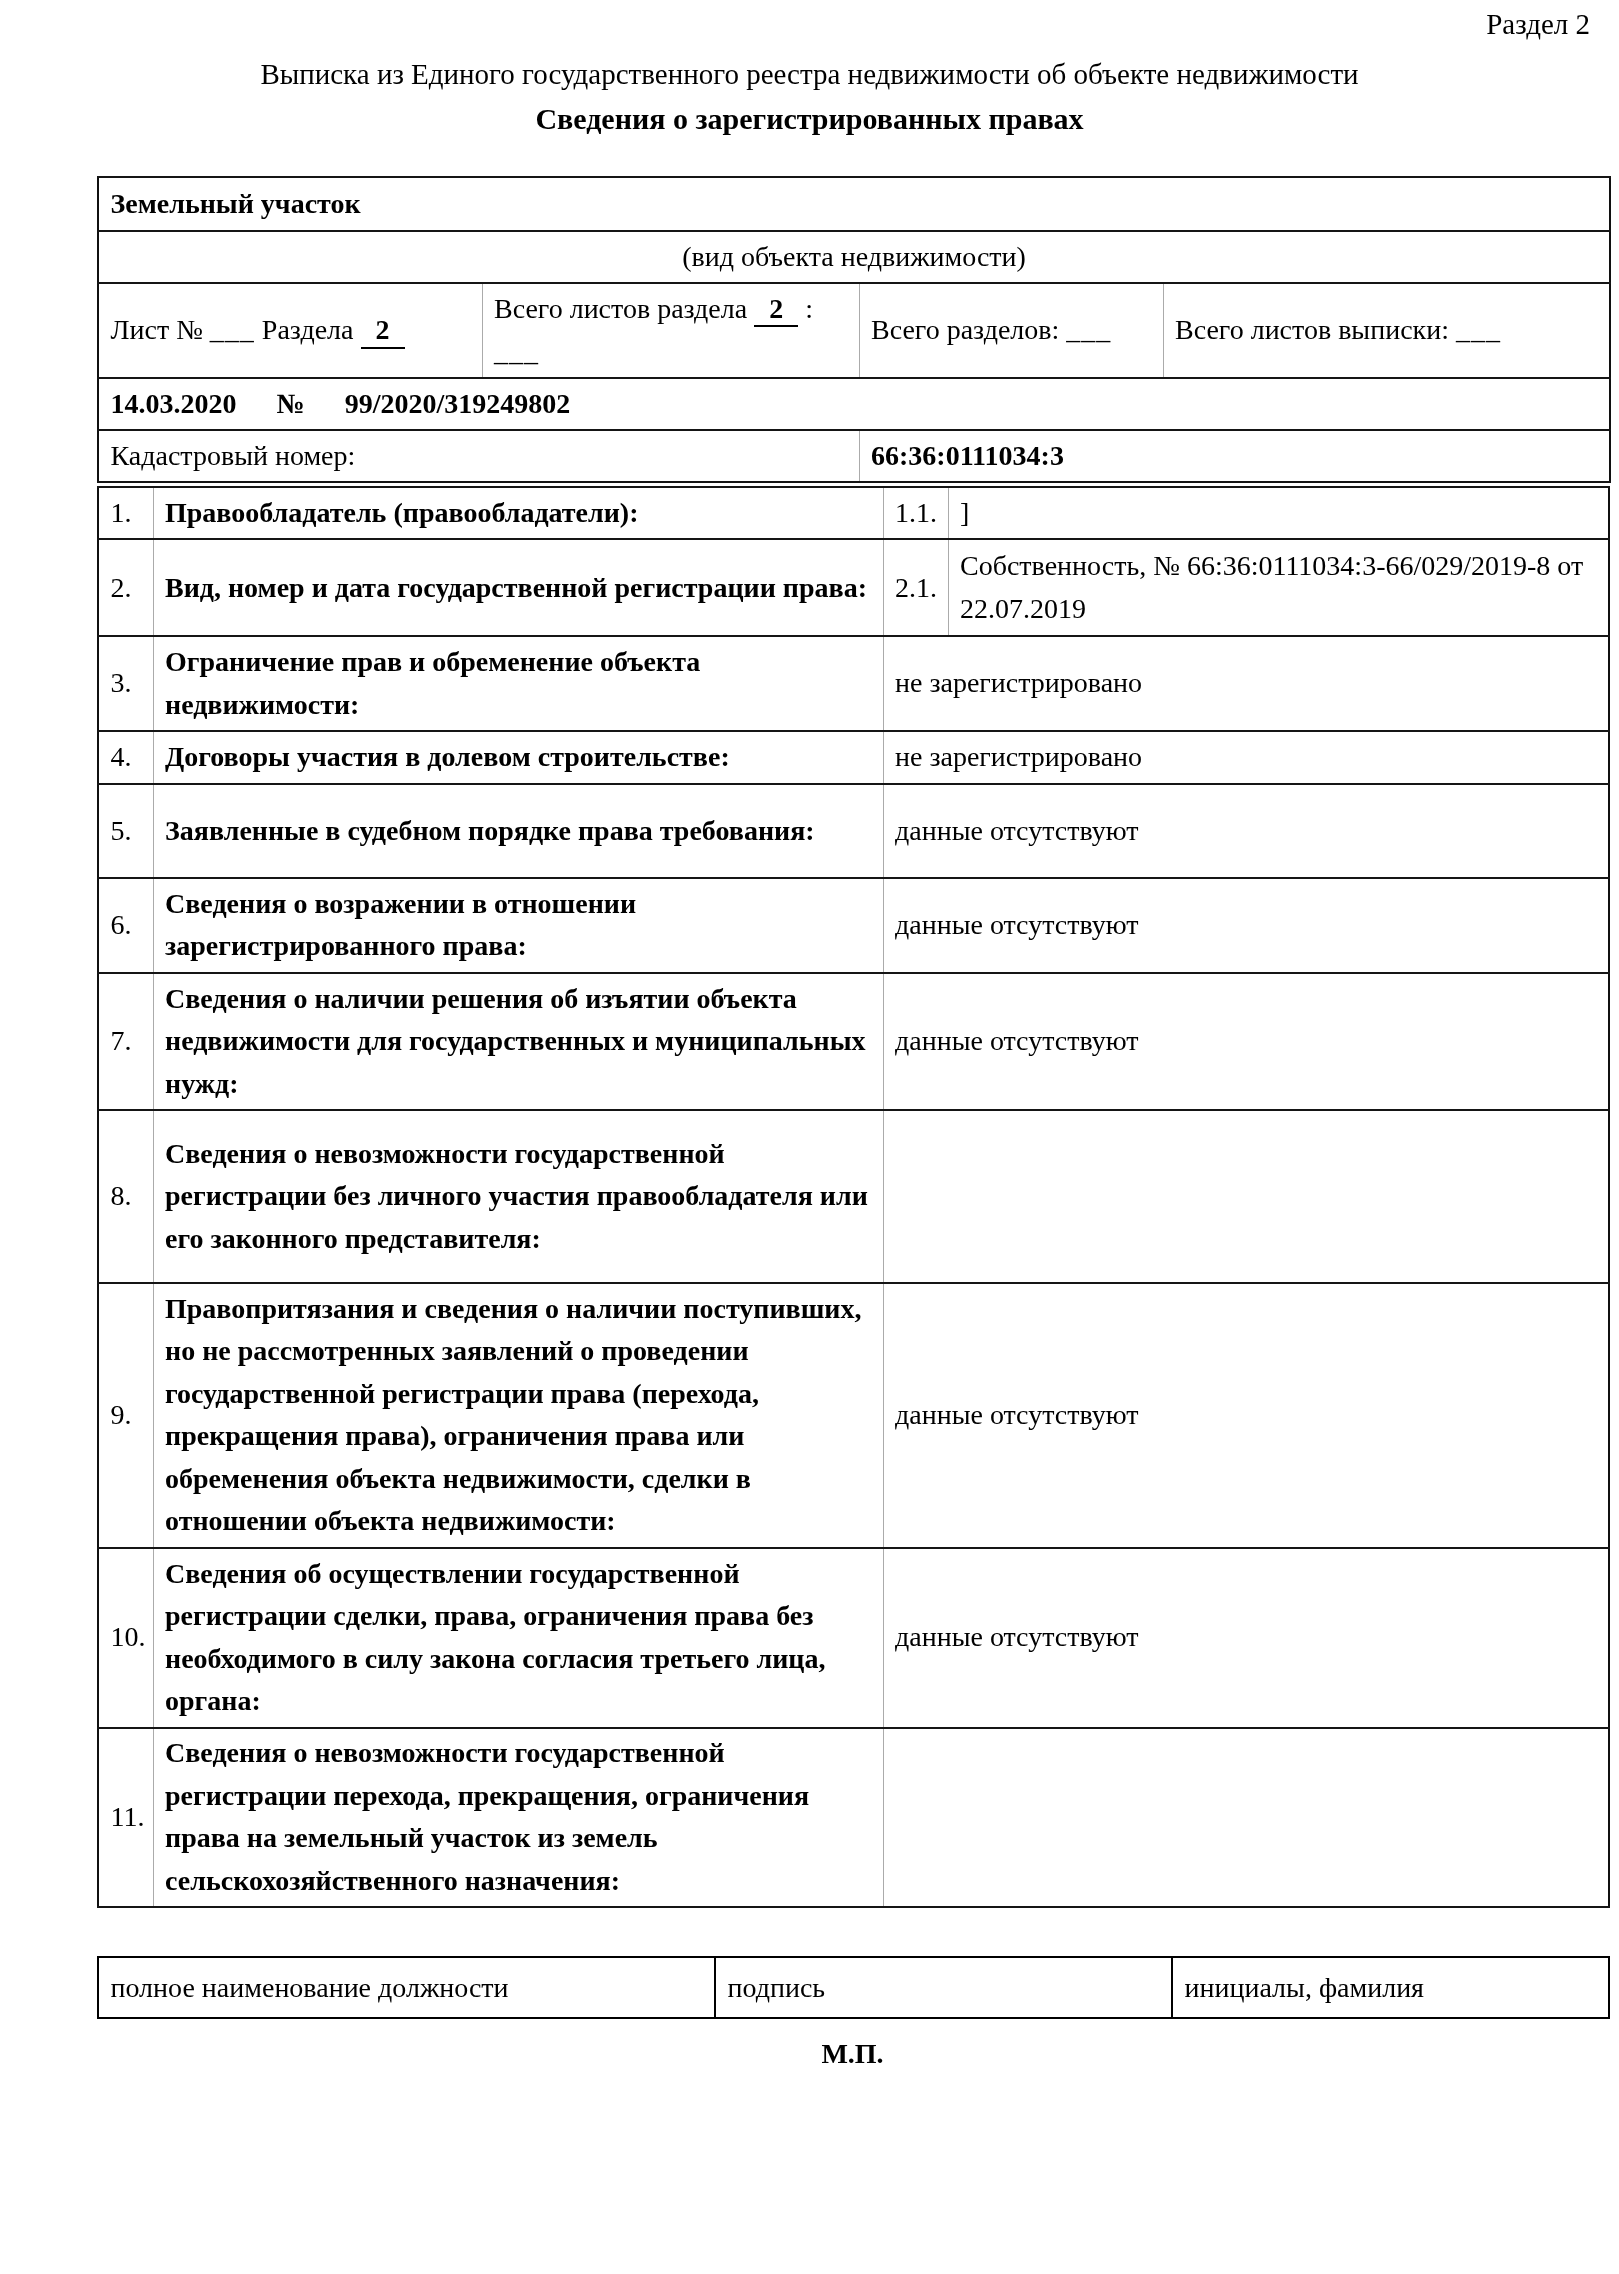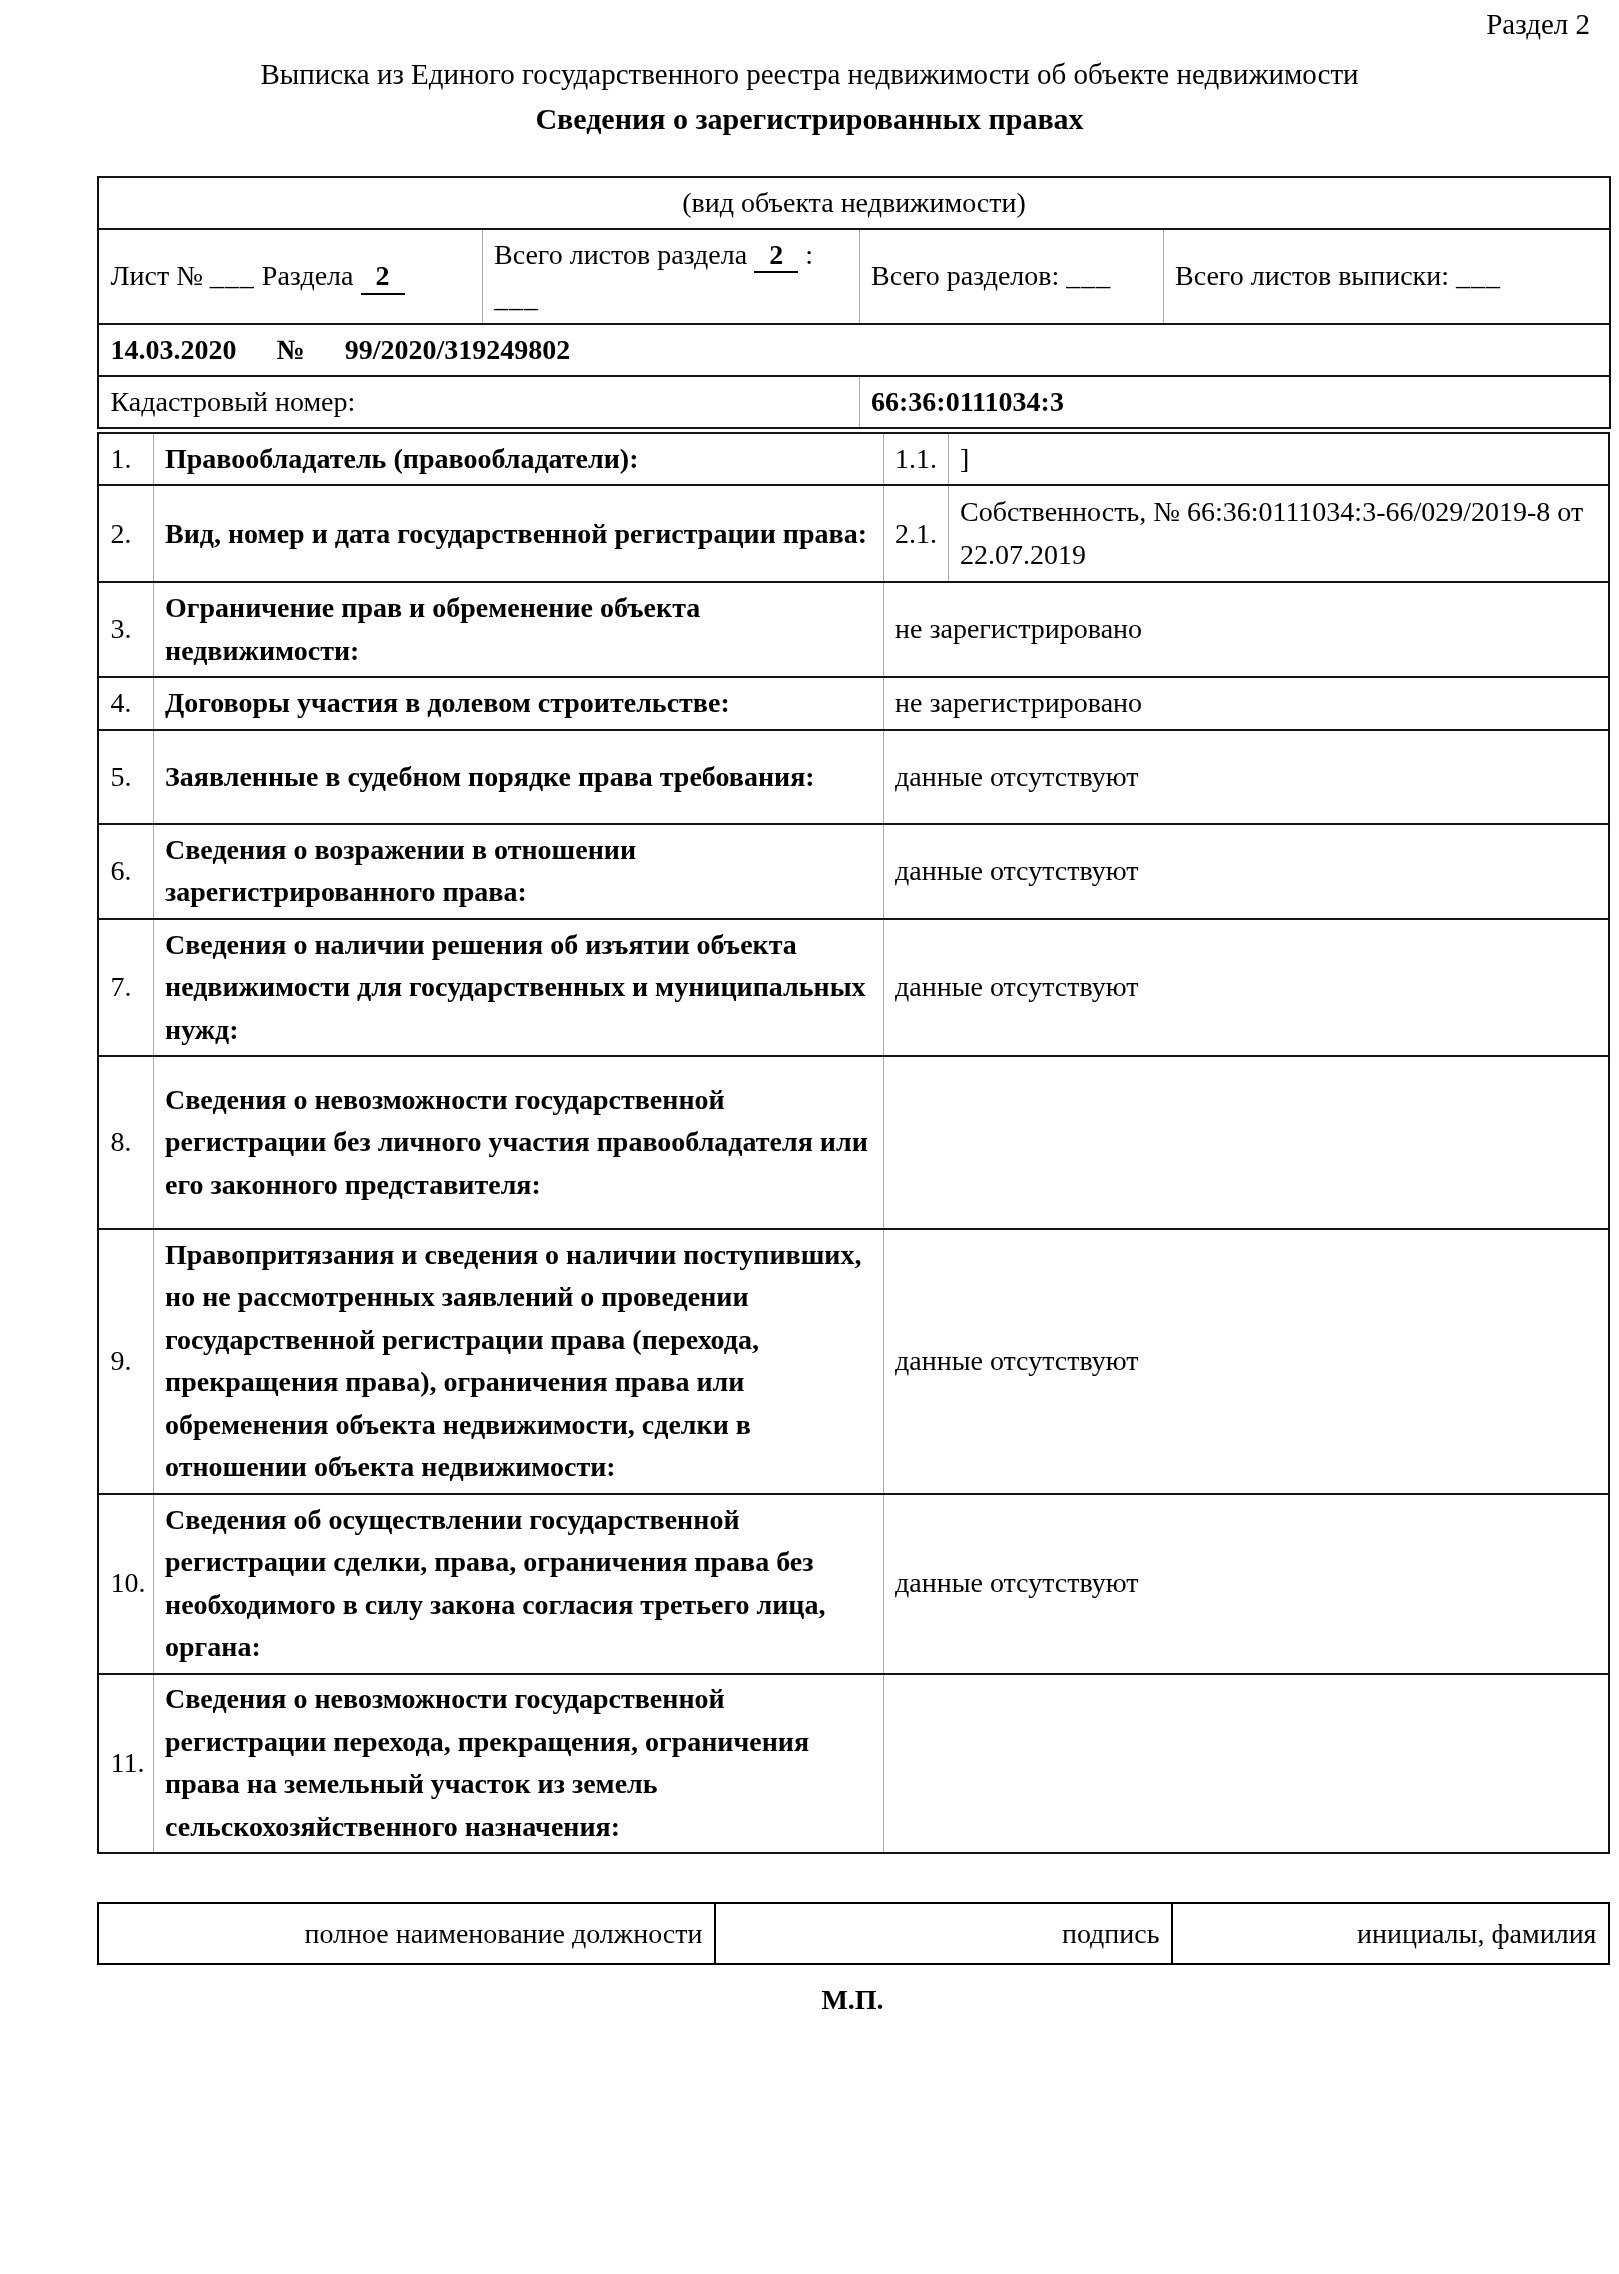--- a/index.html
+++ b/index.html
@@ -37,38 +37,41 @@
   .num{ padding:3.8px 3.8px 3.8px 7.7px; }
   .lbl{ padding-right:38px;font-weight:bold; }
   .sub{ padding:3.8px 1.9px 3.8px 5.8px; }
   .val{ padding-left:11.5px; }
 
   .t-sign{ margin-top:48px;margin-left:97px;width:1511px;border:2.9px solid #000; }
   .t-sign td{
     border:2.9px solid #000;font-size:28px;line-height:1.45;
     padding:3.8px 11.5px;vertical-align:middle;overflow:hidden;
   }
-  .sig-caption{ text-align:right;border-radius:17px; }
+  .sig-caption{ text-align:left;border-radius:17px; }
   .mp{ margin-left:97px;width:1511px;text-align:center;font-size:28px;margin-top:19px;font-weight:bold; }
 </style>
 </head>
 <body>
 
 <div class="hdr-section">Раздел 2</div>
 <div class="hdr-title">Выписка из Единого государственного реестра недвижимости об объекте недвижимости</div>
 <div class="hdr-subtitle">Сведения о зарегистрированных правах</div>
 
 <table class="doc-table t-obj">
   <colgroup>
       <col style="width:384px">
       <col style="width:377px">
       <col style="width:304px">
       <col style="width:447px">
     </colgroup>
   <tbody>
+      <tr style="height:54px">
+    <td colspan="4" class="obj-type">Земельный участок</td>
+  </tr>
   <tr style="height:52px">
     <td colspan="4" class="obj-caption">(вид объекта недвижимости)</td>
   </tr>
   <tr style="height:90px">
     <td>
       <span>Лист №</span>
       <span class="blankline">___</span>
       <span>Раздела</span>
       <span class="u2">2</span>
     </td>

